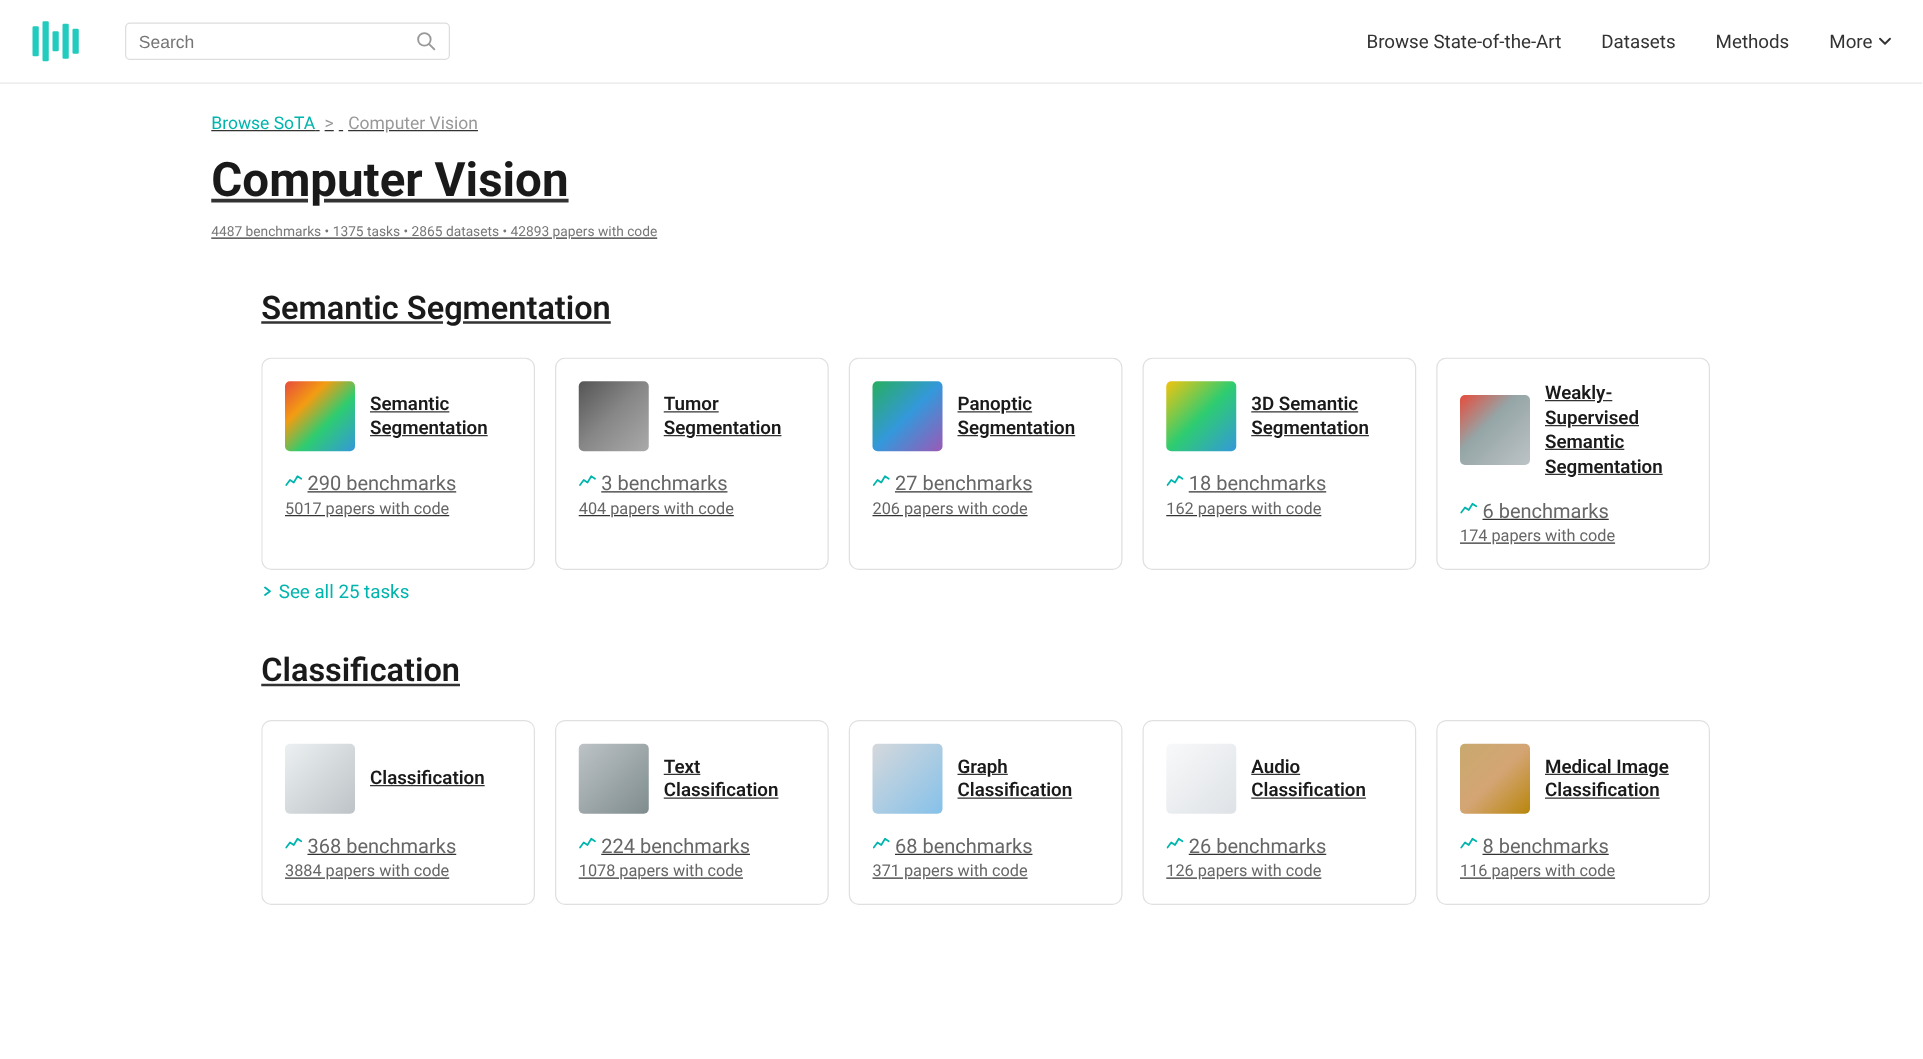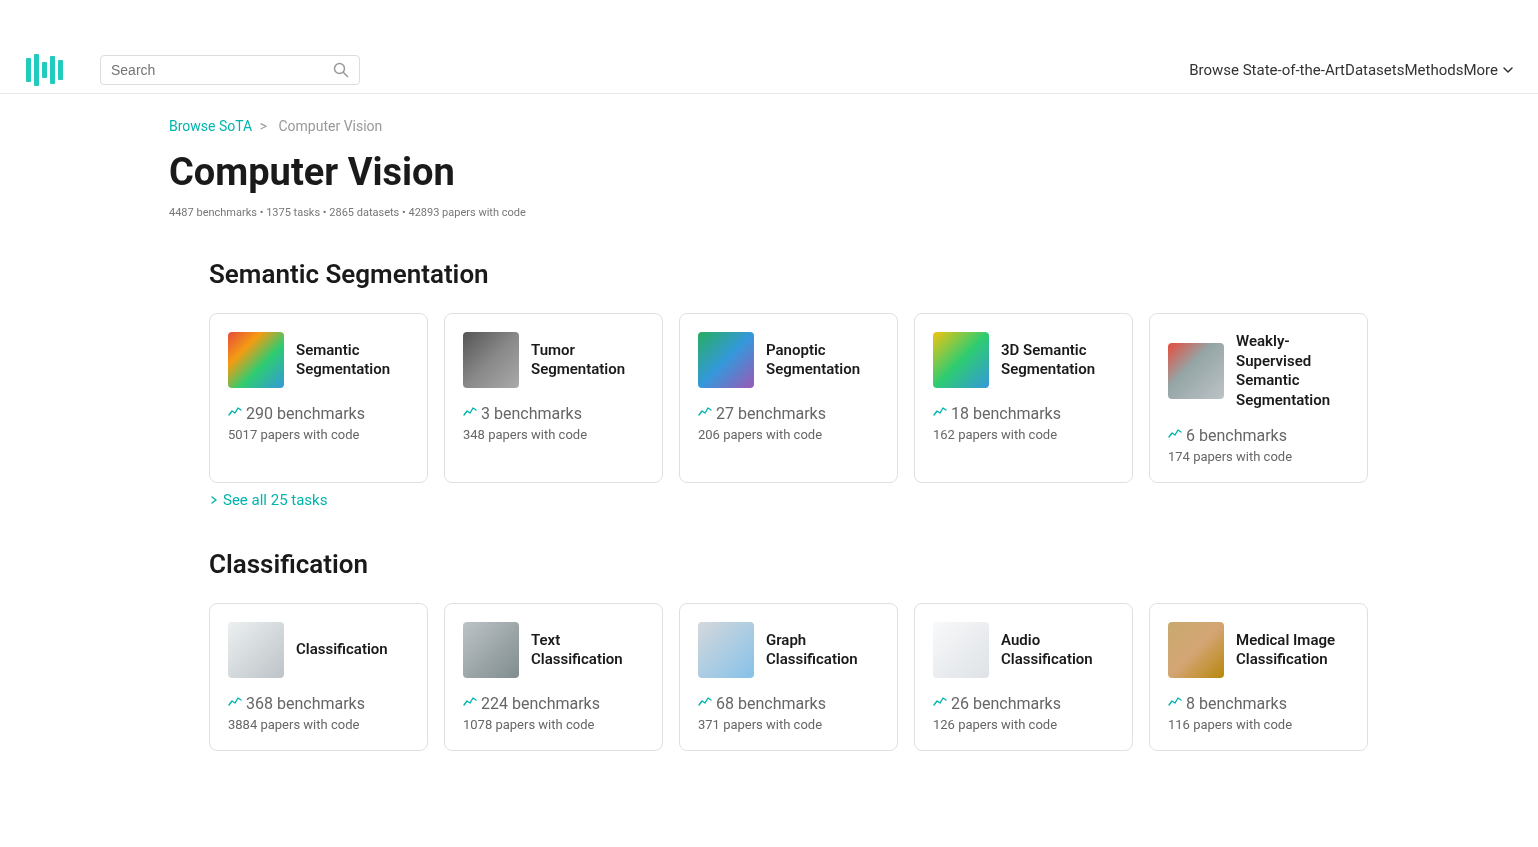--- a/index.html
+++ b/index.html
@@ -3,24 +3,23 @@
   <meta charset="utf-8">
   <style>
     * { box-sizing: border-box; margin: 0; padding: 0; }
     body { font-family: -apple-system, BlinkMacSystemFont, 'Segoe UI', Roboto, Helvetica, Arial, sans-serif; background: #fff; color: #333; }
 
     
     .navbar {
       display: flex;
       align-items: center;
       padding: 0 24px;
-      height: 47px;
+      height: 67px;
       border-bottom: 1px solid #e8e8e8;
       gap: 24px;
-      margin-top: 47px;
     }
     .logo {
       display: flex;
       align-items: center;
       margin-right: 12px;
     }
     .logo svg { width: 40px; height: 40px; }
     .search-box {
       display: flex;
       align-items: center;
@@ -35,40 +34,42 @@
       border: none;
       outline: none;
       font-size: 14px;
       color: #555;
       width: 100%;
       background: transparent;
     }
     .search-icon-svg { color: #999; flex-shrink: 0; }
     .nav-links {
       display: flex;
+      gap: 32px;
       margin-left: auto;
     }
     .nav-link {
       font-size: 15px;
       color: #333;
       text-decoration: none;
       cursor: pointer;
       white-space: nowrap;
     }
     .nav-more {
       display: flex;
       align-items: center;
       gap: 4px;
     }
 
     
     .page-content {
       max-width: 1280px;
       margin: 0 auto;
       padding: 24px 40px 40px;
+      text-decoration: underline;
     }
 
     
     .breadcrumb {
       font-size: 14px;
       margin-bottom: 16px;
       color: #555;
     }
     .breadcrumb a { color: #00b5ad; text-decoration: none; }
     .breadcrumb span { margin: 0 4px; color: #999; }
@@ -242,21 +243,21 @@
       <div class="card-header">
         <div class="card-thumb thumb-tumor"></div>
         <div class="card-name">Tumor Segmentation</div>
       </div>
       <div class="card-meta">
         <svg class="chart-icon" viewBox="0 0 14 14" fill="none">
           <polyline points="1,11 4,7 7,9 10,4 13,6" stroke="#00b5ad" stroke-width="1.4" fill="none" stroke-linecap="round" stroke-linejoin="round"></polyline>
         </svg>
         3 benchmarks
       </div>
-      <div class="card-meta-papers">348 papers with code</div>
+      <div class="card-meta-papers">404 papers with code</div>
     </div>
           <div class="card">
       <div class="card-header">
         <div class="card-thumb thumb-panoptic"></div>
         <div class="card-name">Panoptic Segmentation</div>
       </div>
       <div class="card-meta">
         <svg class="chart-icon" viewBox="0 0 14 14" fill="none">
           <polyline points="1,11 4,7 7,9 10,4 13,6" stroke="#00b5ad" stroke-width="1.4" fill="none" stroke-linecap="round" stroke-linejoin="round"></polyline>
         </svg>

